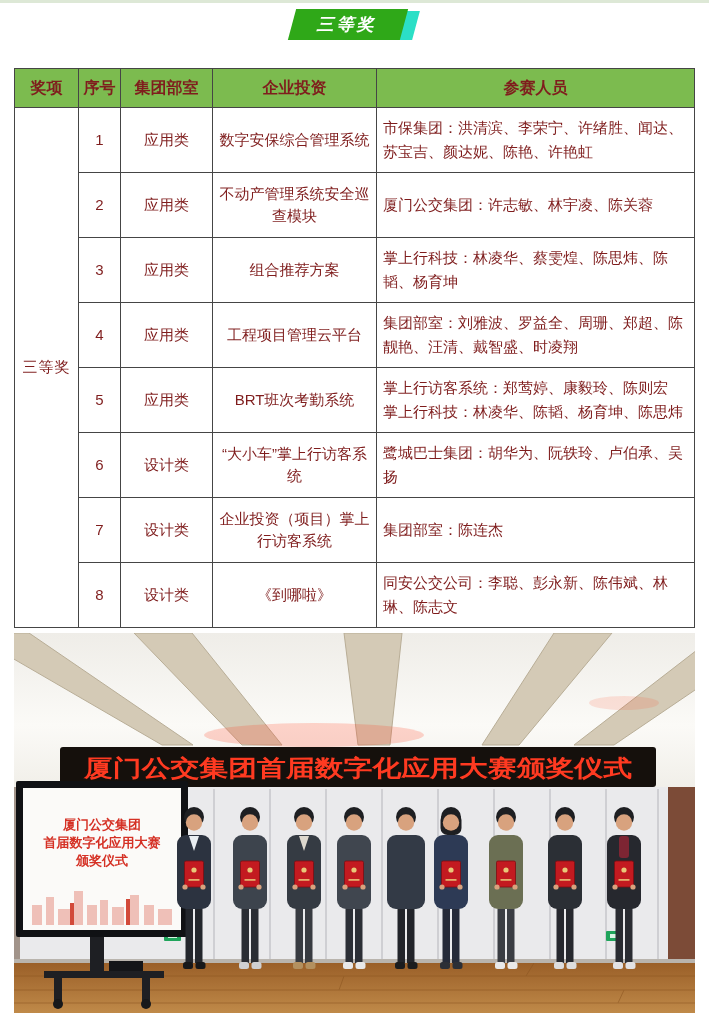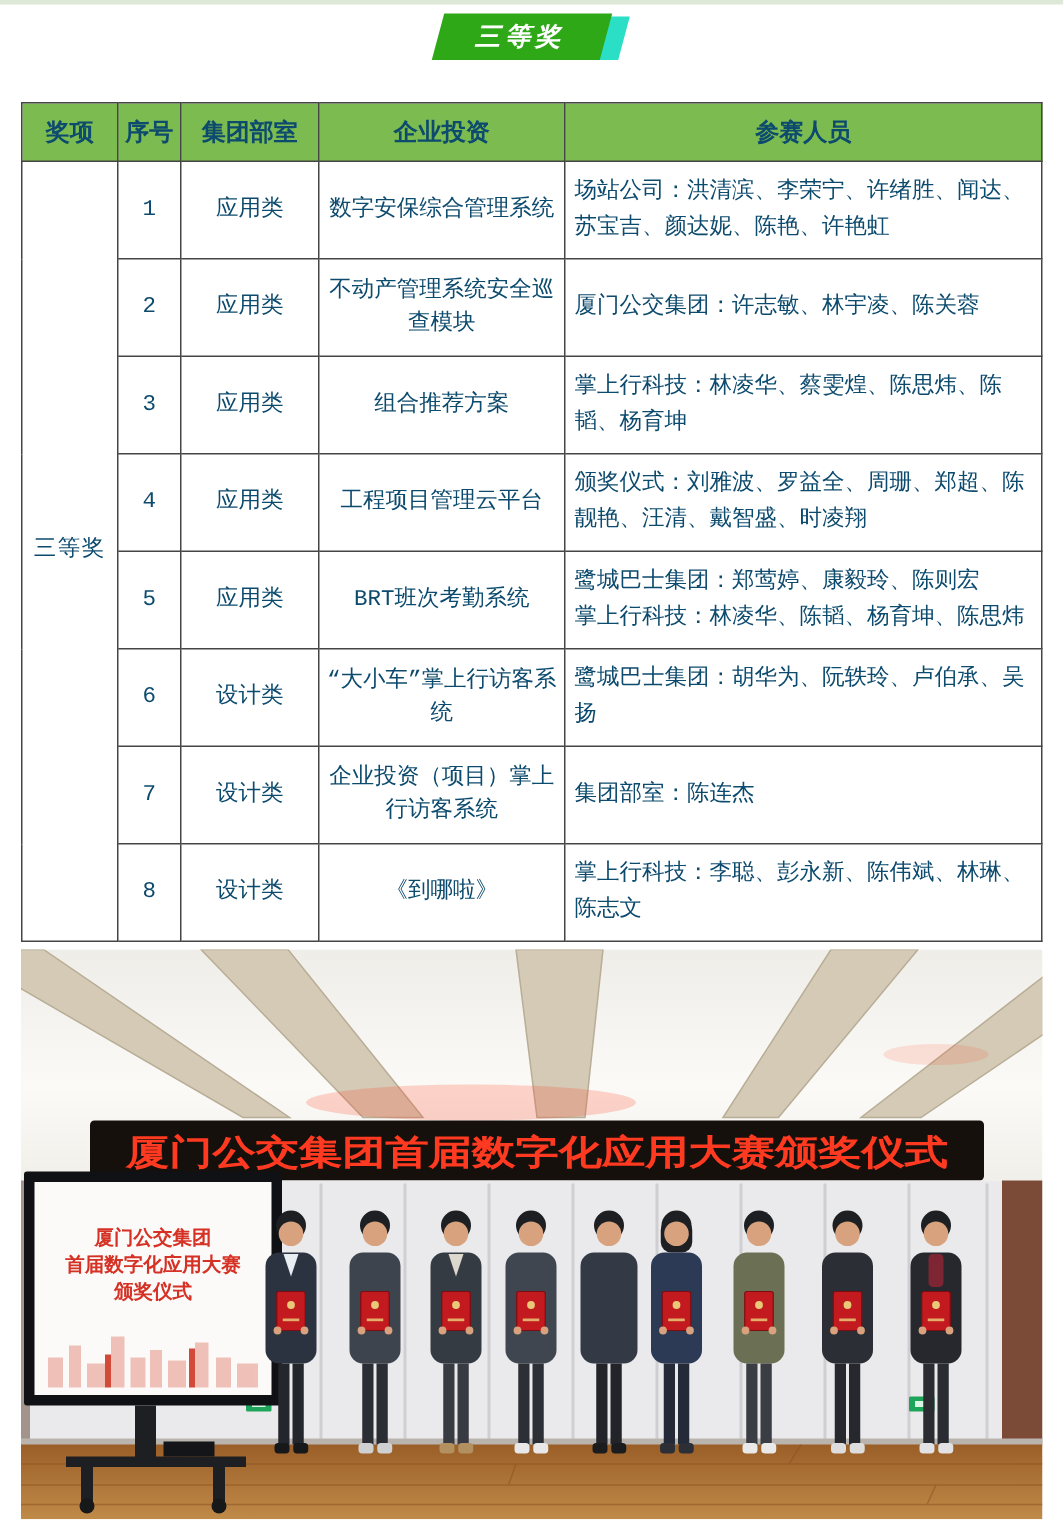--- a/index.html
+++ b/index.html
@@ -10,21 +10,21 @@
   
   .badge-wrap{position:absolute;top:9px;left:50%;transform:translateX(-50%);width:126px;height:31px;}
   .badge-teal{position:absolute;left:12px;top:2px;width:112px;height:29px;transform:skewX(-15deg);background:#2bdfc6;}
   .badge-green{position:absolute;left:0;top:0;width:112px;height:31px;transform:skewX(-15deg);background:#2fa818;
     display:flex;align-items:center;justify-content:center;}
   .badge-green span{color:#fff;font-weight:700;font-size:17px;letter-spacing:3px;}
 
   
   .tbl-wrap{position:absolute;left:14px;top:68px;}
   table{border-collapse:collapse;table-layout:fixed;width:680px;
-    font-family:Liberation Mono, monospace;color:#0c4a6e;}
+    font-family:Liberation Sans, sans-serif;color:#7f1d1d;}
   th,td{border:1px solid #454545;padding:2px 4px;vertical-align:middle;}
   th{background:#7cbb4f;font-size:16px;font-weight:700;height:34px;text-align:center;}
   tbody tr{height:65px;}
   td{font-size:15px;text-align:center;line-height:1.5;}
   td.participants{text-align:left;padding:4px 8px 4px 6px;line-height:1.6;white-space:pre-line;}
   td.award{font-size:15px;letter-spacing:1px;}
 
   
   .photo{position:absolute;left:14px;top:633px;width:681px;height:380px;}
 </style>
@@ -58,64 +58,64 @@
           <th>企业投资</th>
           <th>参赛人员</th>
         </tr>
       </thead>
       <tbody>
         <tr>
           <td class="award" rowspan="8">三等奖</td>
           <td>1</td>
           <td>应用类</td>
           <td>数字安保综合管理系统</td>
-          <td class="participants">场站公司：洪清滨、李荣宁、许绪胜、闻达、苏宝吉、颜达妮、陈艳、许艳虹</td>
+          <td class="participants">市保集团：洪清滨、李荣宁、许绪胜、闻达、苏宝吉、颜达妮、陈艳、许艳虹</td>
         </tr>
         <tr>
           <td>2</td>
           <td>应用类</td>
           <td>不动产管理系统安全巡查模块</td>
           <td class="participants">厦门公交集团：许志敏、林宇凌、陈关蓉</td>
         </tr>
         <tr>
           <td>3</td>
           <td>应用类</td>
           <td>组合推荐方案</td>
           <td class="participants">掌上行科技：林凌华、蔡雯煌、陈思炜、陈韬、杨育坤</td>
         </tr>
         <tr>
           <td>4</td>
           <td>应用类</td>
           <td>工程项目管理云平台</td>
-          <td class="participants">颁奖仪式：刘雅波、罗益全、周珊、郑超、陈靓艳、汪清、戴智盛、时凌翔</td>
+          <td class="participants">集团部室：刘雅波、罗益全、周珊、郑超、陈靓艳、汪清、戴智盛、时凌翔</td>
         </tr>
         <tr>
           <td>5</td>
           <td>应用类</td>
           <td>BRT班次考勤系统</td>
-          <td class="participants">鹭城巴士集团：郑莺婷、康毅玲、陈则宏
+          <td class="participants">掌上行访客系统：郑莺婷、康毅玲、陈则宏
 掌上行科技：林凌华、陈韬、杨育坤、陈思炜</td>
         </tr>
         <tr>
           <td>6</td>
           <td>设计类</td>
           <td>“大小车”掌上行访客系统</td>
           <td class="participants">鹭城巴士集团：胡华为、阮轶玲、卢伯承、吴扬</td>
         </tr>
         <tr>
           <td>7</td>
           <td>设计类</td>
           <td>企业投资（项目）掌上行访客系统</td>
           <td class="participants">集团部室：陈连杰</td>
         </tr>
         <tr>
           <td>8</td>
           <td>设计类</td>
           <td>《到哪啦》</td>
-          <td class="participants">掌上行科技：李聪、彭永新、陈伟斌、林琳、陈志文</td>
+          <td class="participants">同安公交公司：李聪、彭永新、陈伟斌、林琳、陈志文</td>
         </tr>
       </tbody>
     </table>
   </div>
 
   <svg class="photo" viewBox="0 0 681 380">
     <defs>
       <linearGradient id="floorGrad" x1="0" y1="0" x2="0" y2="1">
         <stop offset="0" stop-color="#9a5f28"></stop>
           <stop offset="1" stop-color="#c08a49"></stop>

